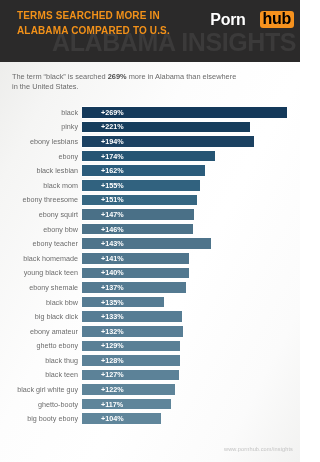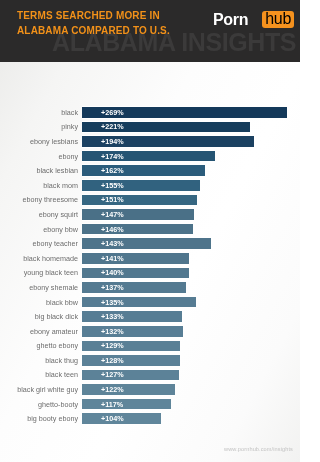--- a/index.html
+++ b/index.html
@@ -64,21 +64,21 @@
   .logo-porn {
     color: #ffffff;
     font-size: 16px;
     font-weight: bold;
     letter-spacing: -0.3px;
   }
   .logo-hub {
     background: #f6921e;
     color: #000000;
     font-size: 16px;
-    font-weight: normal;
+    font-weight: bold;
     letter-spacing: -0.3px;
     border-radius: 3px;
     padding: 0px 3px 1px 3px;
     margin-left: 2px;
   }
 
   
   .subtitle {
     position: absolute;
     left: 12px;
@@ -156,20 +156,23 @@
     <div class="header-title">
       <div>TERMS SEARCHED MORE IN</div>
       <div>ALABAMA COMPARED TO U.S.</div>
     </div>
     <div class="logo">
       <span class="logo-porn">Porn</span>
       <span class="logo-hub">hub</span>
     </div>
   </div>
 
+  <div class="subtitle">
+    <span>The term “black” is searched </span><b>269%</b><span> more in Alabama than elsewhere in the United States.</span>
+  </div>
 
   <div class="chart" id="chart">
       <div class="row">
         <div class="row-label">black</div>
         <div class="bar-wrap">
           <div class="bar" style="width: 205px; background: rgb(20, 57, 90);">
             <span class="bar-value">+269%</span>
           </div>
         </div>
       </div>
@@ -265,21 +268,21 @@
         <div class="row-label">ebony shemale</div>
         <div class="bar-wrap">
           <div class="bar" style="width: 104.405px; background: rgb(84, 122, 145);">
             <span class="bar-value">+137%</span>
           </div>
         </div>
       </div>
       <div class="row">
         <div class="row-label">black bbw</div>
         <div class="bar-wrap">
-          <div class="bar" style="width: 114px; background: rgb(86, 124, 147);">
+          <div class="bar" style="width: 82px; background: rgb(86, 124, 147);">
             <span class="bar-value">+135%</span>
           </div>
         </div>
       </div>
       <div class="row">
         <div class="row-label">big black dick</div>
         <div class="bar-wrap">
           <div class="bar" style="width: 100px; background: rgb(87, 125, 148);">
             <span class="bar-value">+133%</span>
           </div>

